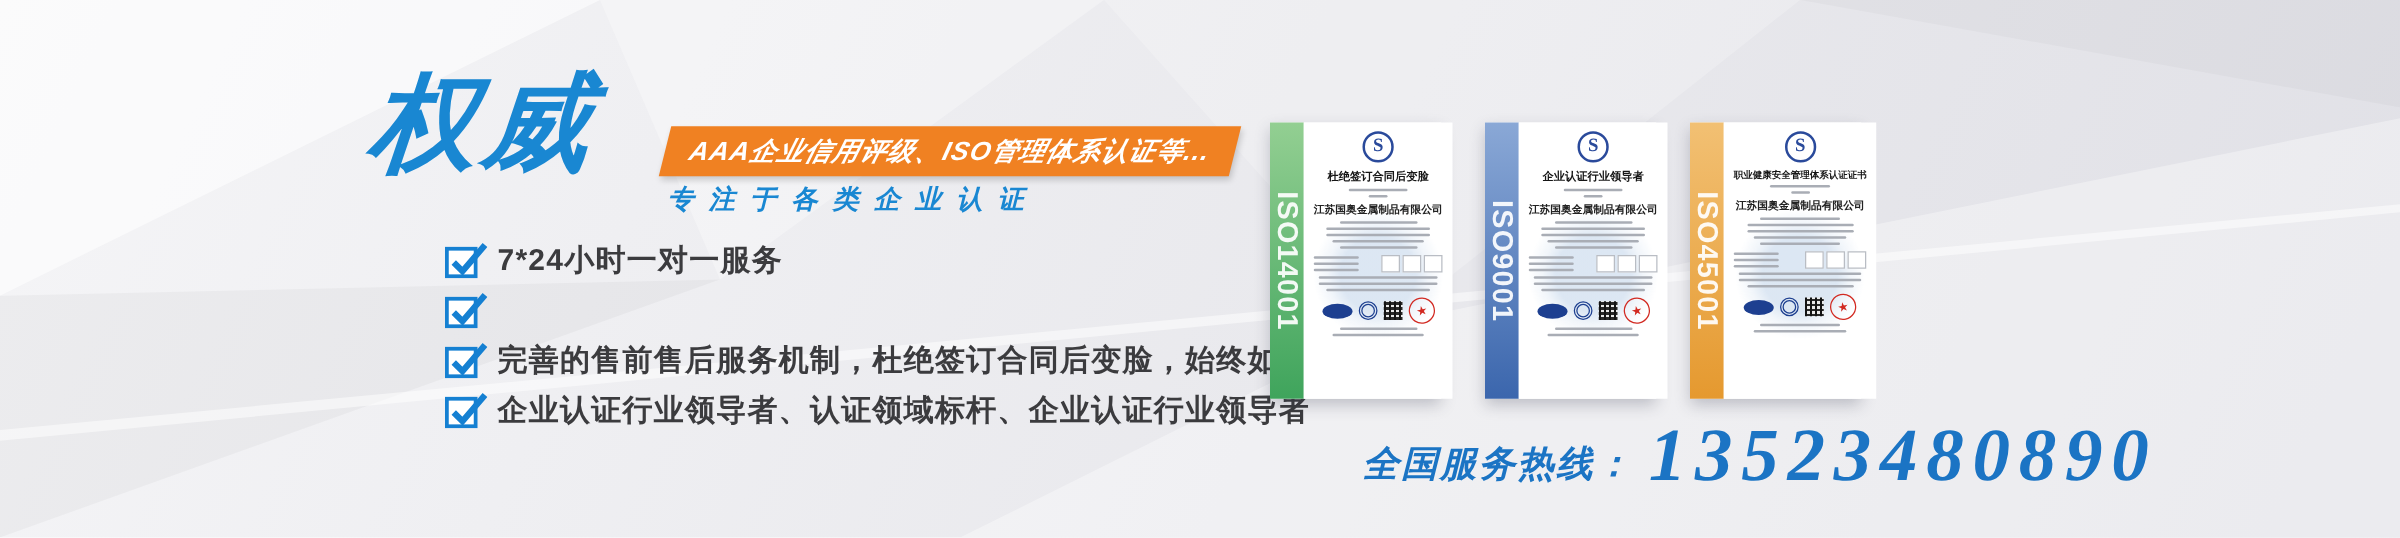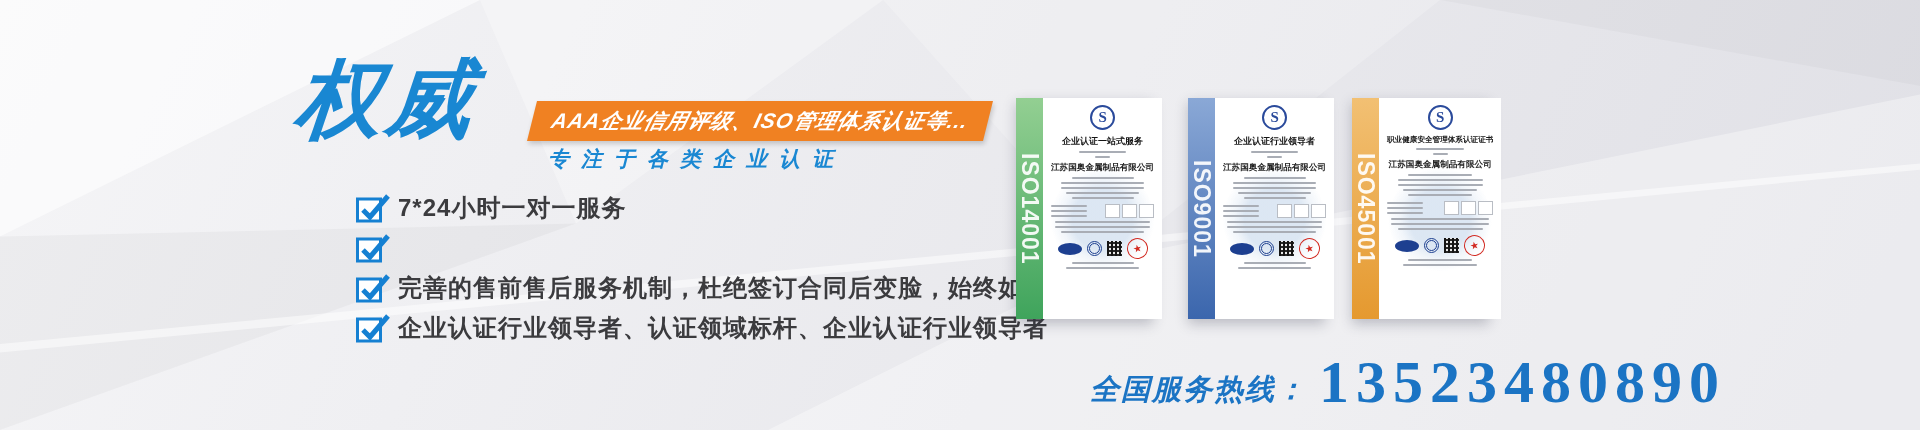--- a/index.html
+++ b/index.html
@@ -29,21 +29,21 @@
     position:absolute;left:532px;top:101px;height:40px;
     background:#f08122;transform:skewX(-14deg);
     display:flex;align-items:center;padding:0 20px;
     box-shadow:2px 3px 5px rgba(0,0,0,.18);
   }
   .badge-text{
     font-size:21px;font-weight:bold;font-style:italic;color:#ffffff;
     letter-spacing:1px;white-space:nowrap;
   }
   .subtitle{
-    position:absolute;left:548px;top:145px;
+    position:absolute;left:534px;top:145px;
     font-size:21px;font-weight:bold;font-style:italic;color:#1987d2;
     letter-spacing:12px;white-space:nowrap;
   }
 
   
   .features{position:absolute;left:356px;top:194px;display:flex;flex-direction:column;gap:12px;}
   .feature{display:flex;align-items:center;gap:8px;height:28px;}
   .checkbox-icon{width:34px;height:30px;flex:0 0 auto;}
   .feature-text{
     font-size:24px;font-weight:bold;color:#3b3b3e;letter-spacing:1px;white-space:nowrap;
@@ -90,27 +90,27 @@
   .cert-logos{display:flex;align-items:center;gap:5px;margin-top:5px;}
   .l-oval{width:24px;height:12px;border-radius:50%;background:#1d3f90;}
   .l-circle{width:15px;height:15px;border-radius:50%;border:3px double #1d3f90;box-sizing:border-box;}
   .l-qr{width:15px;height:15px;background:
       repeating-linear-gradient(0deg,rgba(20,20,20,.9) 0 2px,transparent 2px 4px),
       repeating-linear-gradient(90deg,#141414 0 2px,#e9e9e9 2px 4px);}
   .l-seal{width:21px;height:21px;border-radius:50%;border:1.5px solid #d22a22;color:#d22a22;
       display:flex;align-items:center;justify-content:center;font-size:10px;transform:rotate(-12deg);box-sizing:border-box;}
 
   
-  .hotline{position:absolute;left:1090px;top:334px;display:flex;align-items:center;margin-top:18px;}
+  .hotline{position:absolute;left:1090px;top:334px;display:flex;align-items:center;}
   .hotline-label{
     font-size:29px;font-weight:bold;font-style:italic;color:#1b74c4;
     letter-spacing:2px;margin-top:16px;white-space:nowrap;
   }
   .hotline-number{
-    margin-left:12px;font-family:"Liberation Serif",serif;font-weight:bold;
+    margin-left:12px;font-family:"Liberation Serif",serif;font-style:italic;font-weight:bold;
     font-size:60px;color:#1b74c4;letter-spacing:7px;line-height:1;white-space:nowrap;
   }
 </style>
 </head>
 <body>
 
 <div>
   <div class="facet f1"></div>
   <div class="facet f2"></div>
   <div class="facet f3"></div>
@@ -157,21 +157,21 @@
       <span class="feature-text">企业认证行业领导者、认证领域标杆、企业认证行业领导者</span>
     </div>
   </div>
 
   <div class="cert cert-1">
     <div class="cert-band band-green">
       <span class="cert-iso">ISO14001</span>
     </div>
     <div class="cert-body">
       <div class="cert-logo">S</div>
-      <div class="cert-title">企业认证一站式服务</div>
+      <div class="cert-title">杜绝签订合同后变脸</div>
       <div class="tl w45"></div>
       <div class="tl w14"></div>
       <div class="cert-company">江苏国奥金属制品有限公司</div>
       <div class="tl w60"></div>
       <div class="tl w80"></div>
       <div class="tl w80"></div>
       <div class="tl w70"></div>
       <div class="tl w60"></div>
       <div class="cert-mid">
         <div class="mid-left">

